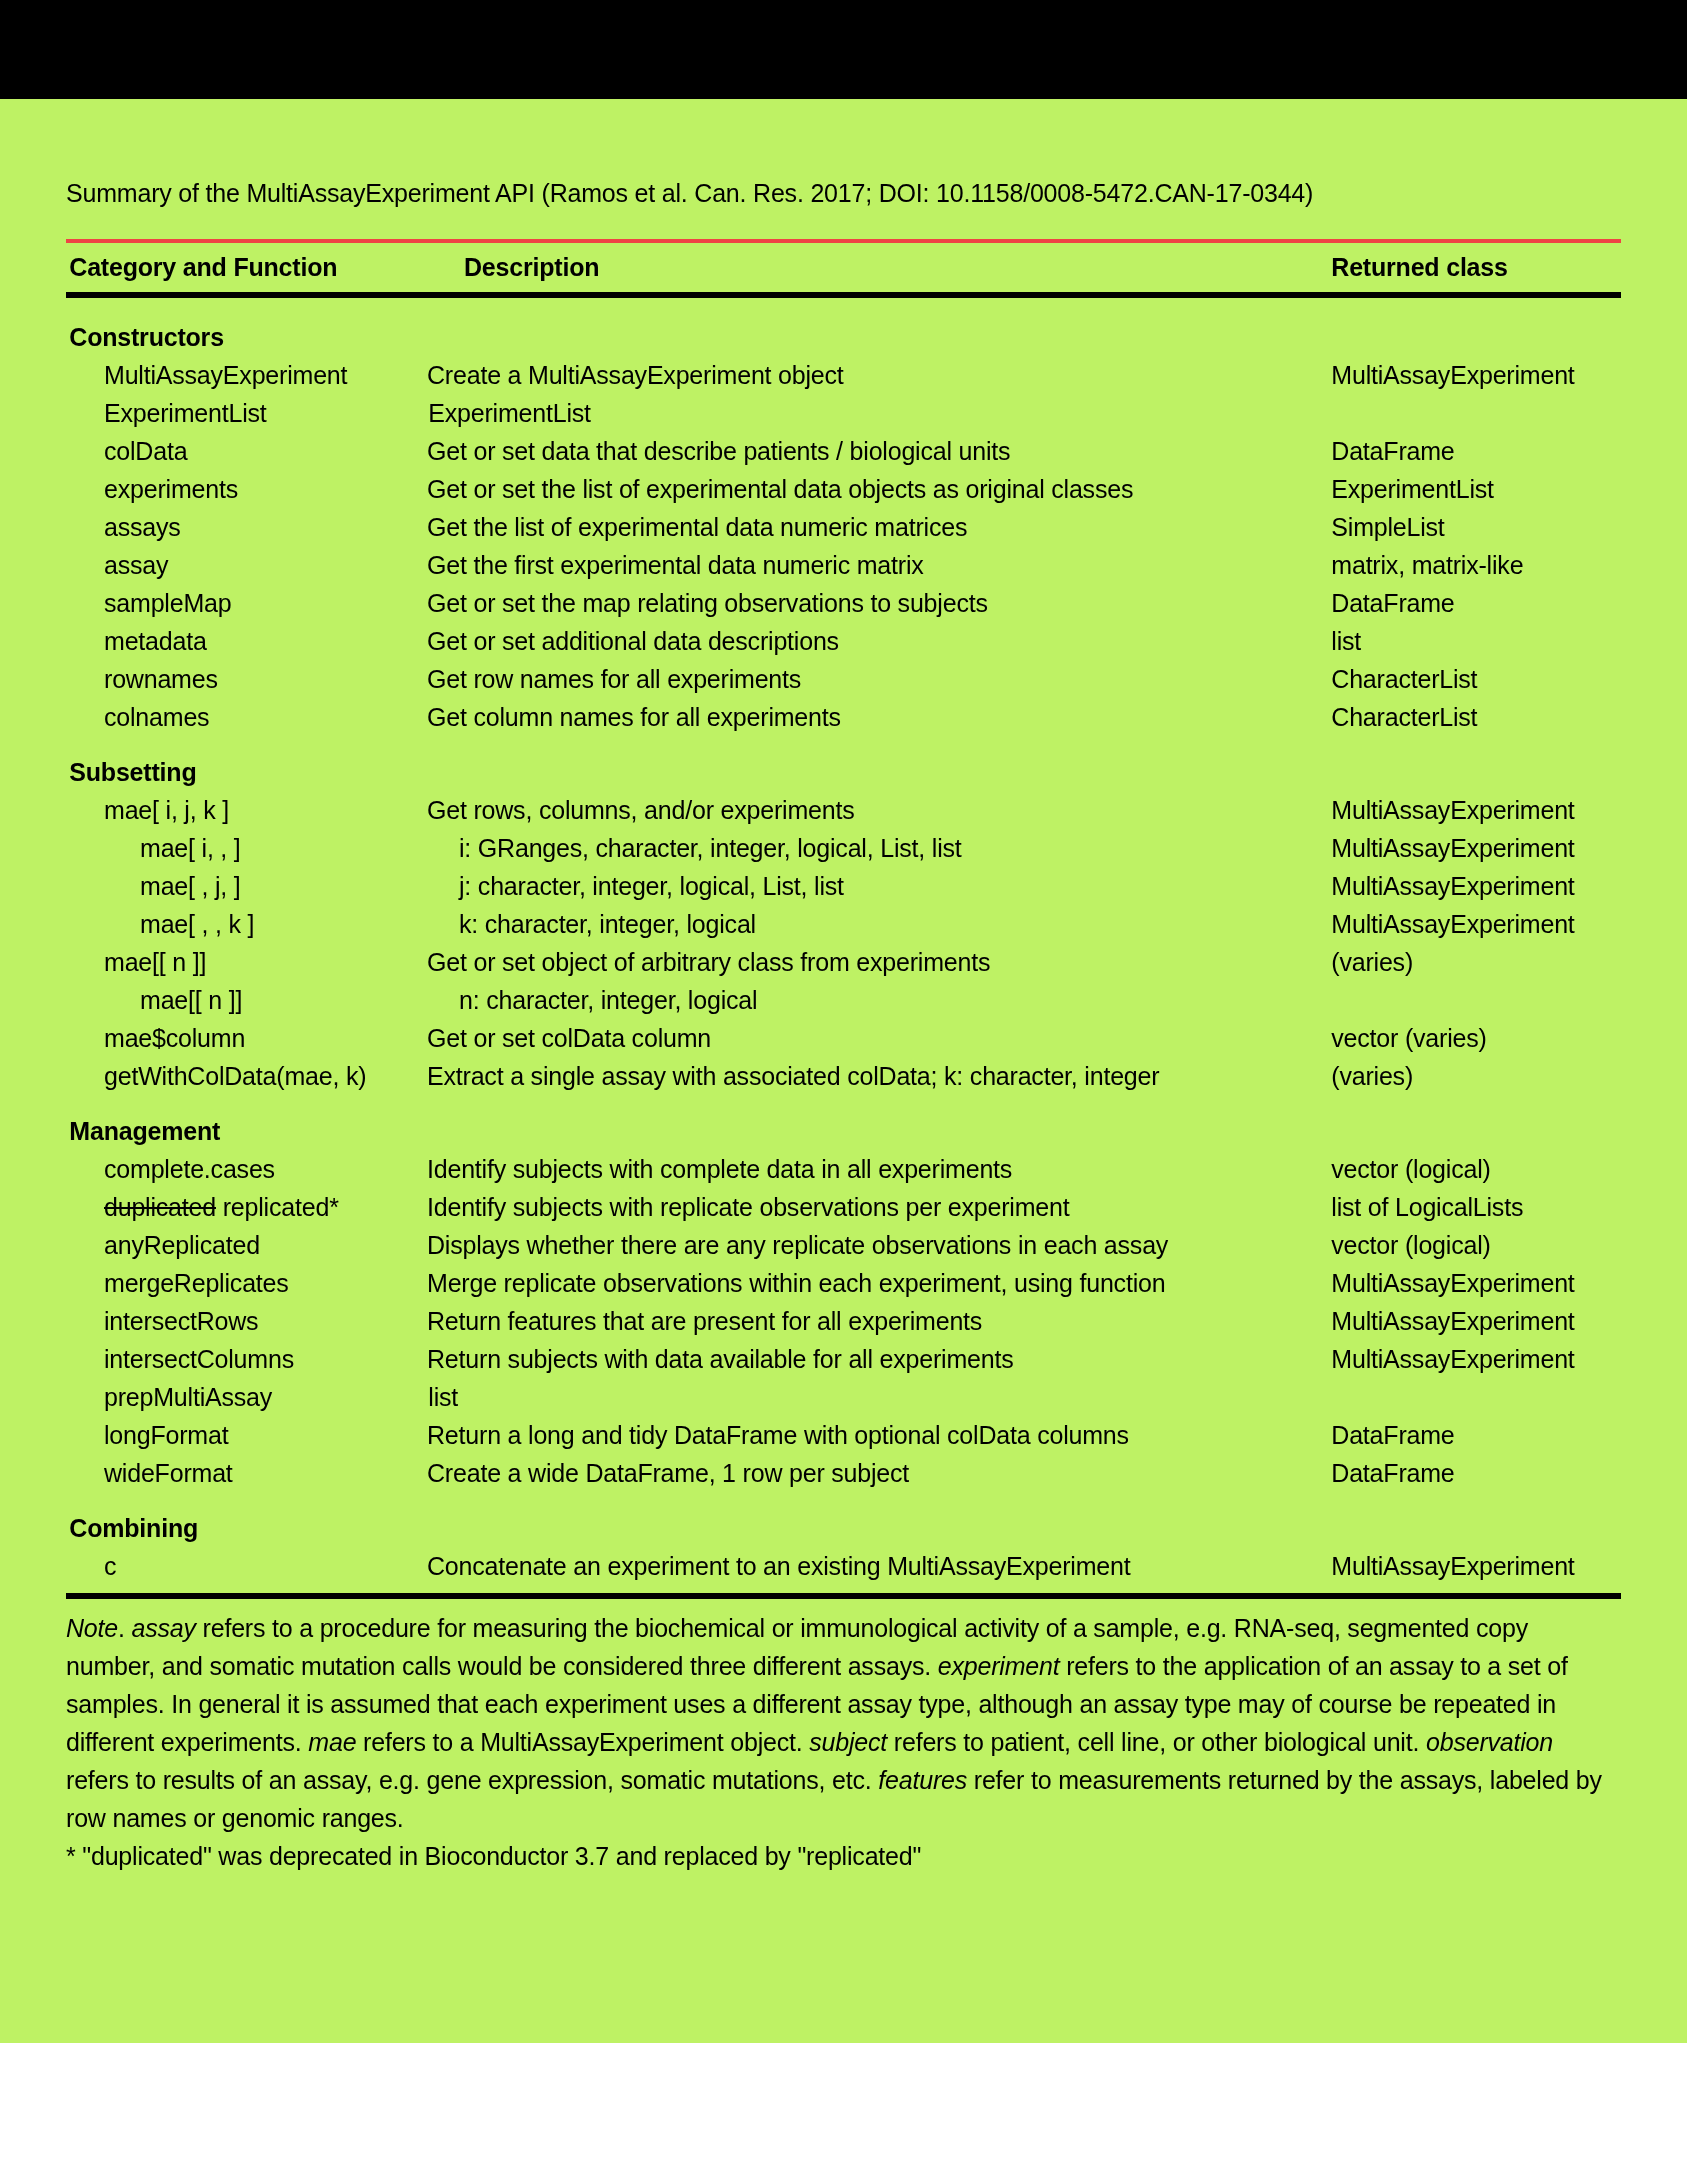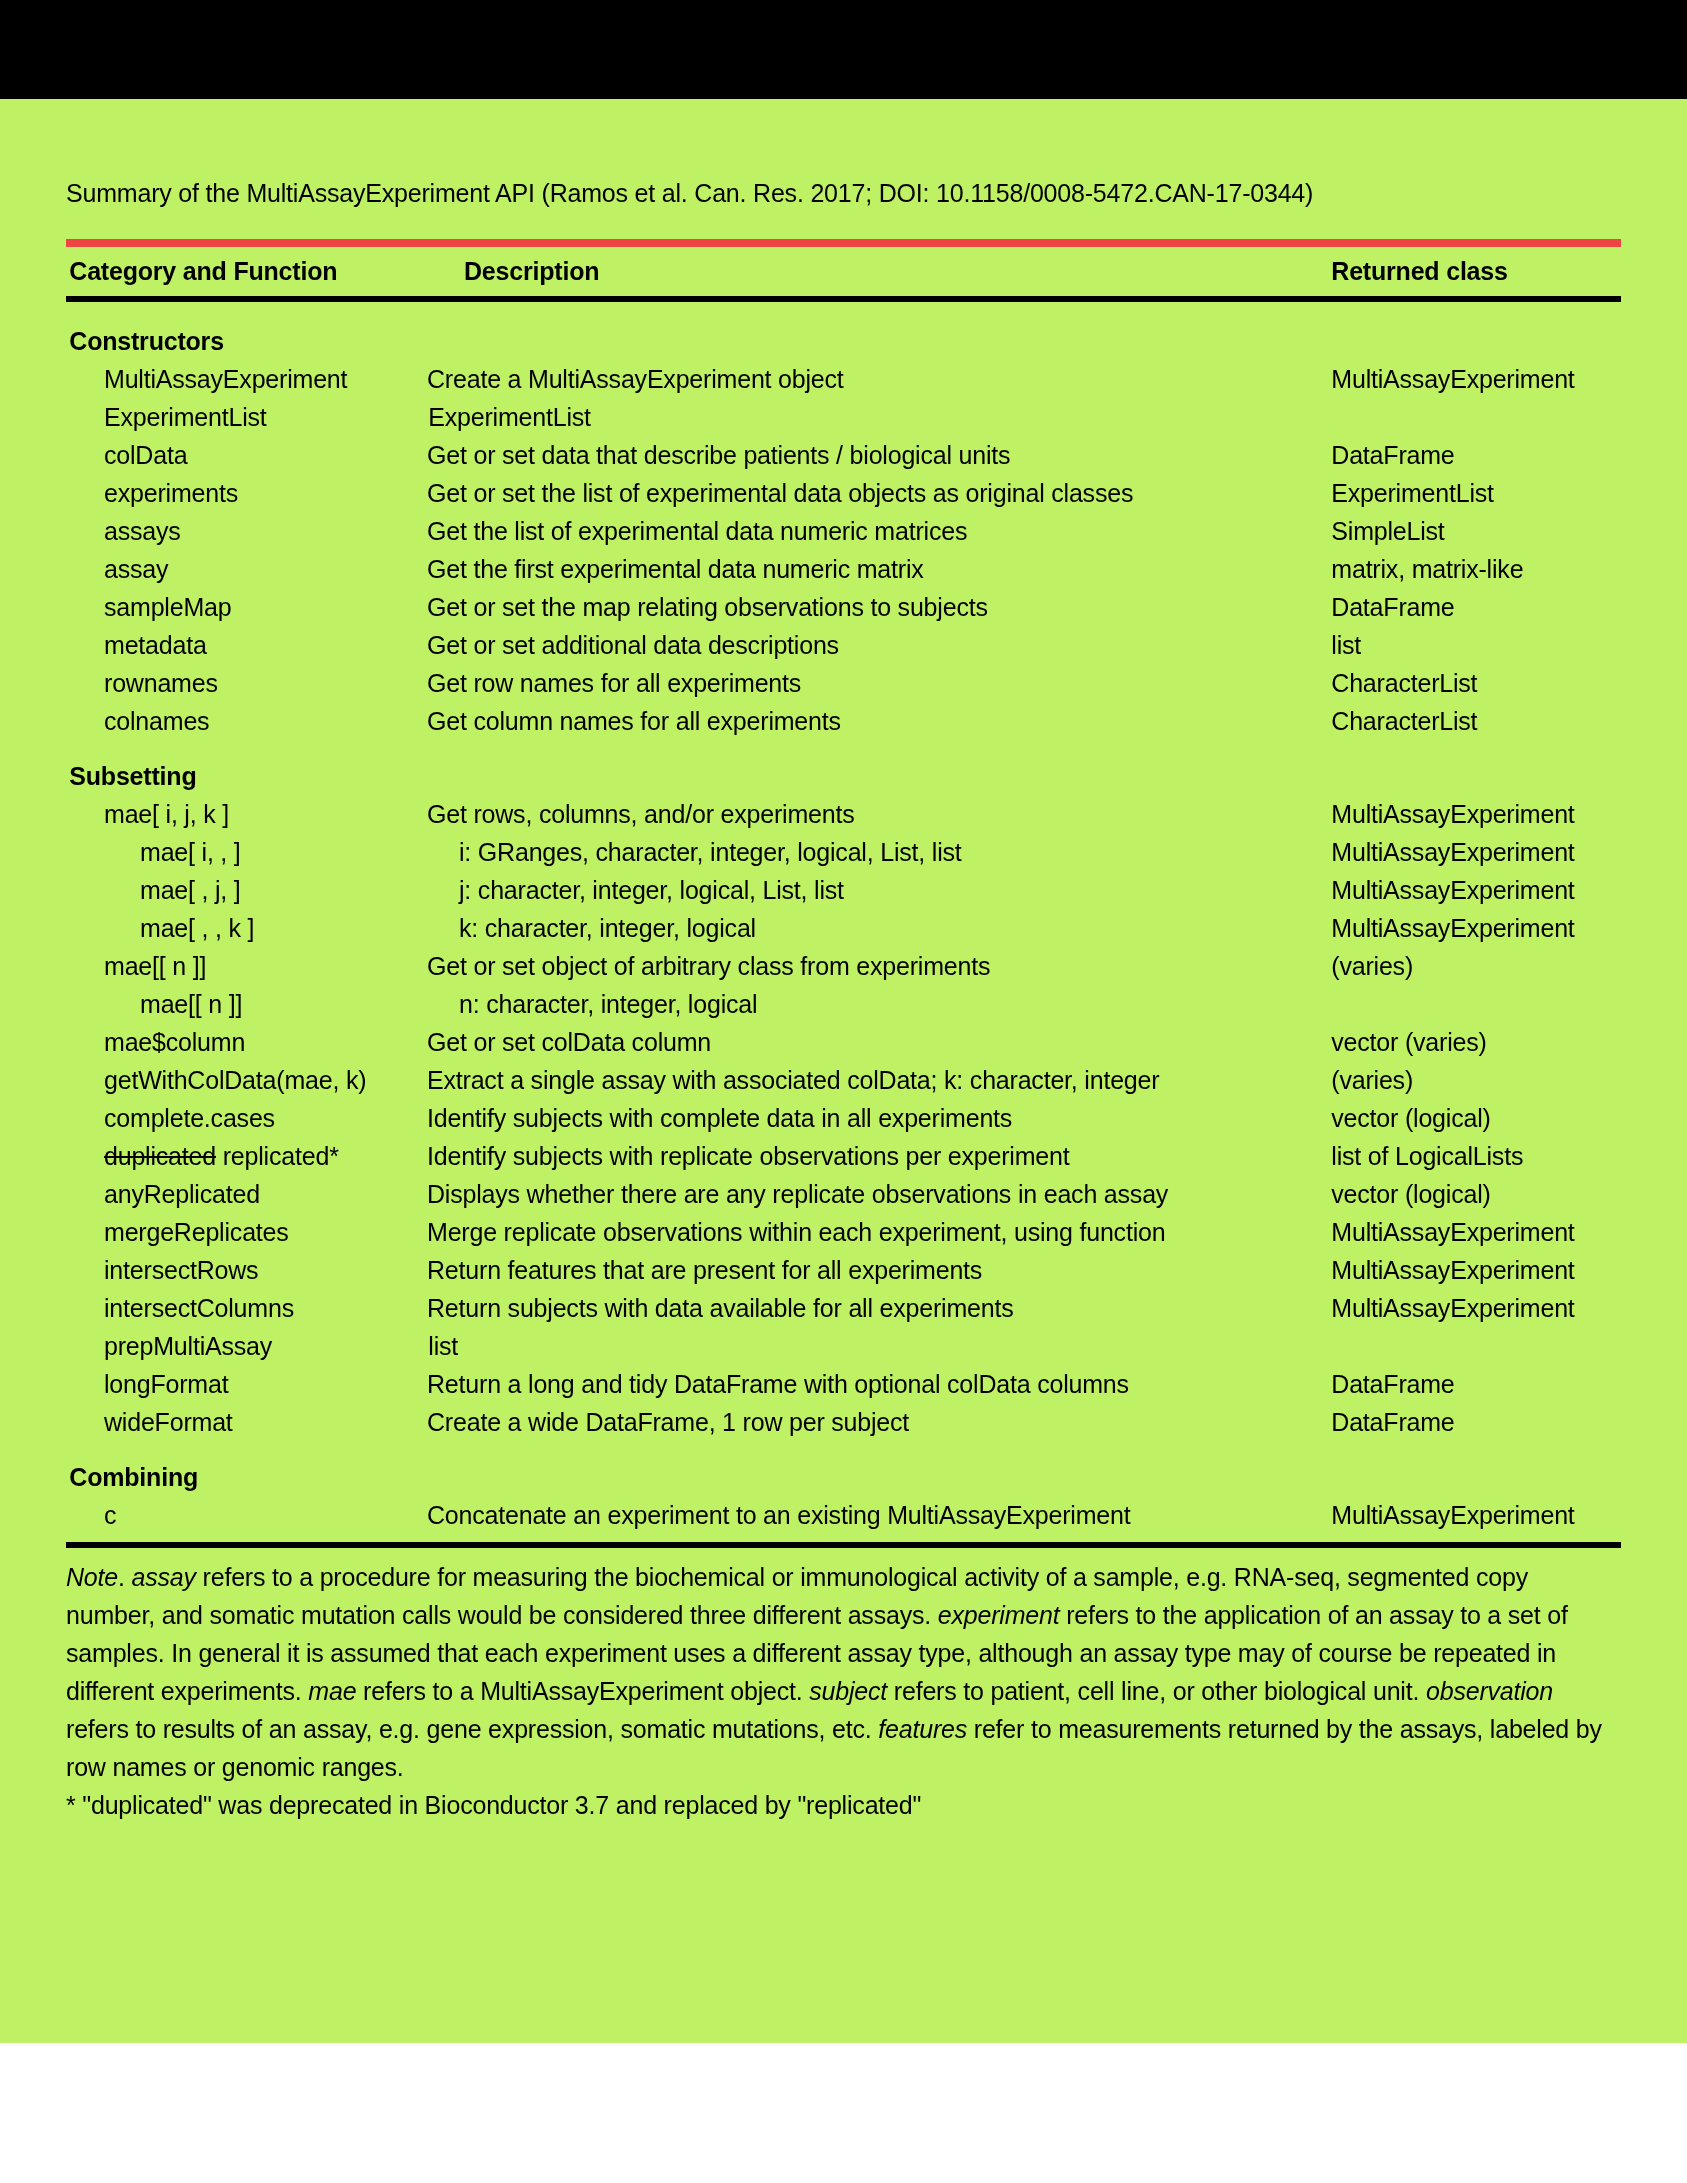--- a/index.html
+++ b/index.html
@@ -30,21 +30,21 @@
   }
   .caption {
     margin-top: 78px;
     font-size: 25px;
     line-height: 33px;
     letter-spacing: -0.2px;
     white-space: nowrap;
   }
   .api-table {
     margin-top: 29px;
-    border-top: 8px solid #ef4444;
+    border-top: 4px solid #ef4444;
     border-bottom: 6.6px solid #000000;
   }
   .thead {
     display: grid;
     grid-template-columns: 361px 903px 291px;
     padding: 8px 0 9.3px 0;
     border-bottom: 6px solid #000000;
     font-weight: 700;
     font-size: 25px;
     line-height: 32px;
@@ -191,20 +191,23 @@
           <div class="data-row">
             <div class="cell c1 ind1">mae$column</div>
             <div class="cell c2">Get or set colData column</div>
             <div class="cell c3">vector (varies)</div>
           </div>
           <div class="data-row">
             <div class="cell c1 ind1">getWithColData(mae, k)</div>
             <div class="cell c2">Extract a single assay with associated colData; k: character, integer</div>
             <div class="cell c3">(varies)</div>
           </div>
+          <div class="section-row">
+            <div class="cell section-name">Management</div>
+          </div>
           <div class="data-row">
             <div class="cell c1 ind1">complete.cases</div>
             <div class="cell c2">Identify subjects with complete data in all experiments</div>
             <div class="cell c3">vector (logical)</div>
           </div>
           <div class="data-row">
             <div class="cell c1 ind1"><span class="strike">duplicated</span><span> replicated*</span></div>
             <div class="cell c2">Identify subjects with replicate observations per experiment</div>
             <div class="cell c3">list of LogicalLists</div>
           </div>

